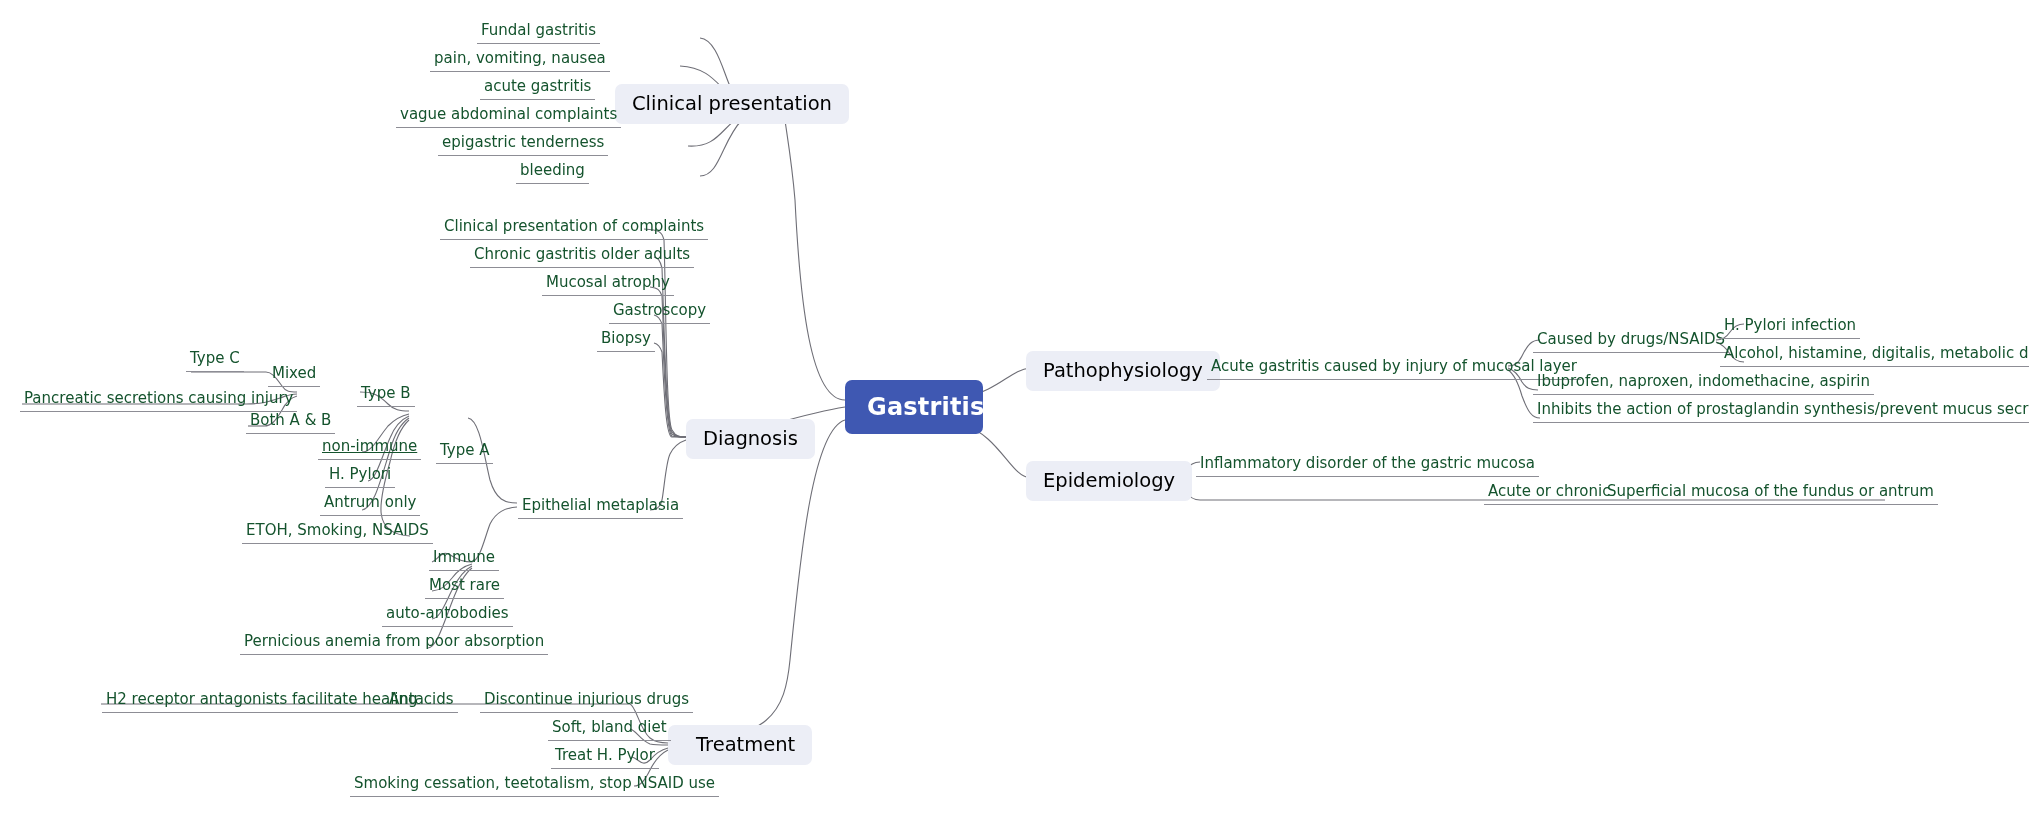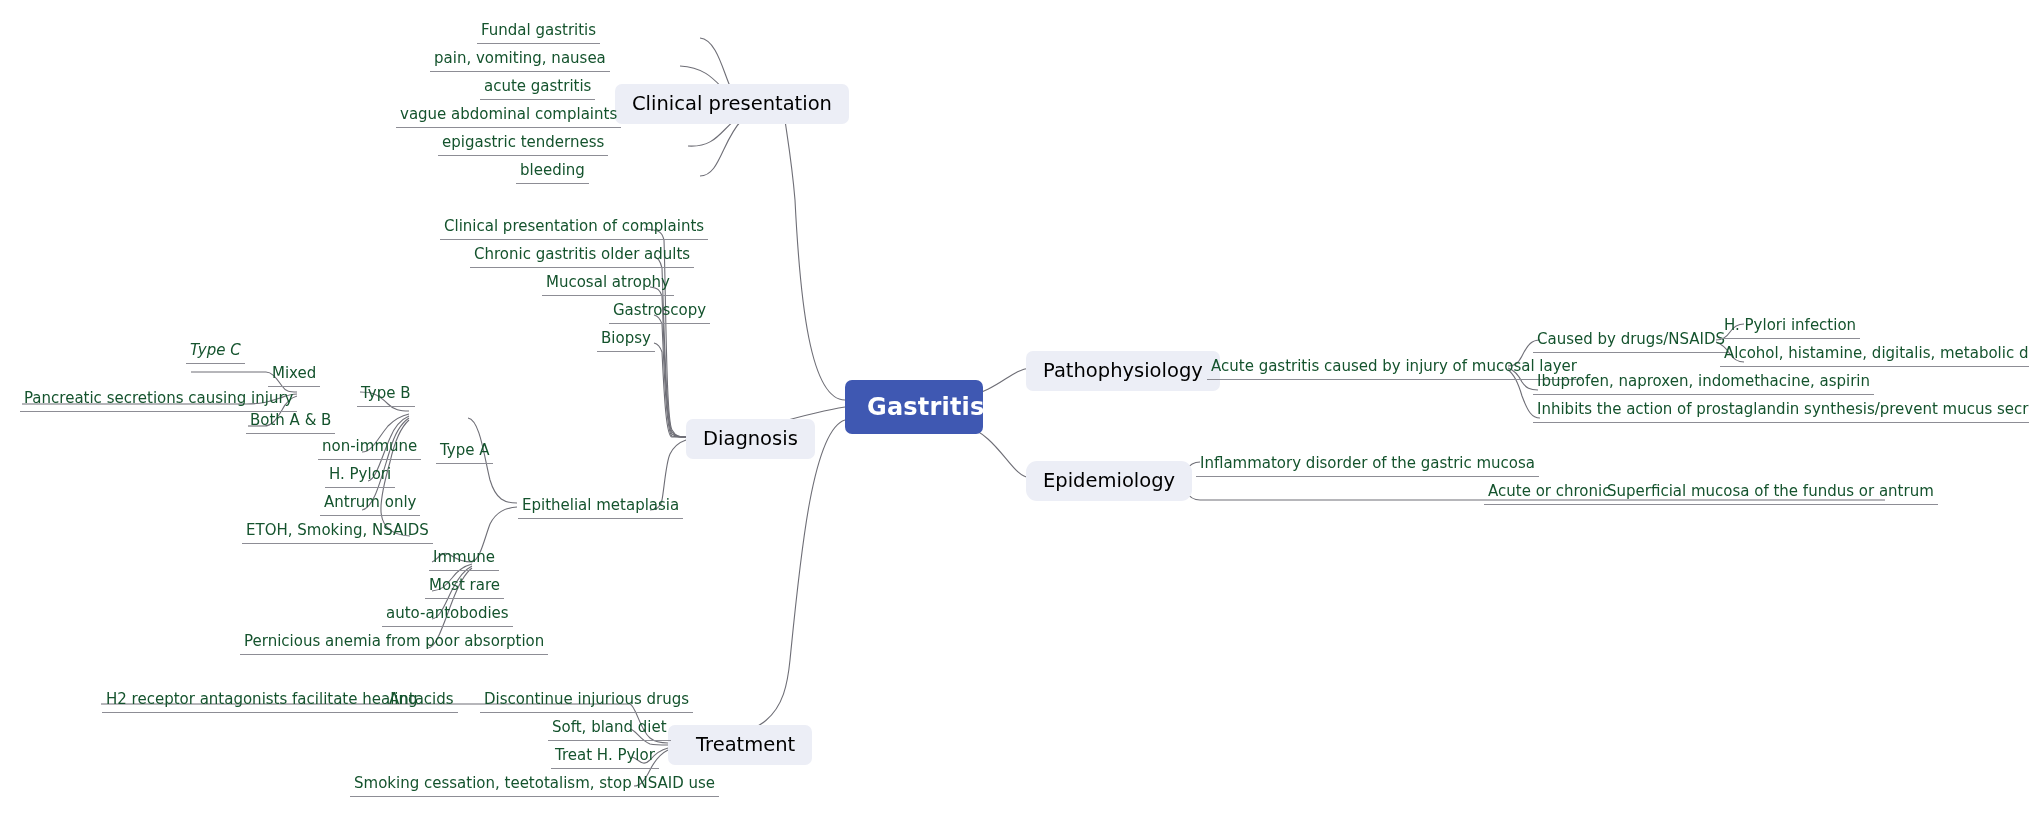--- a/index.html
+++ b/index.html
@@ -163,25 +163,25 @@
   <div class="node leaf" style="left:542px; top:274px;">Mucosal atrophy</div>
   <div class="node leaf" style="left:565px; top:302px;margin-left:44px;">Gastroscopy</div>
   <div class="node leaf" style="left:597px; top:330px;">Biopsy</div>
 
   <div class="node leaf" style="left:518px; top:497px;">Epithelial metaplasia</div>
 
   <div class="node leaf" style="left:357px; top:385px;">Type B</div>
 
   <div class="node leaf" style="left:268px; top:365px;">Mixed</div>
 
-  <div class="node leaf" style="left:186px; top:342px;font-style:italic;">Type C</div>
+  <div class="node leaf" style="left:186px; top:350px;">Type C</div>
   <div class="node leaf" style="left:20px; top:390px;">Pancreatic secretions causing injury</div>
   <div class="node leaf" style="left:246px; top:412px;">Both A &amp; B</div>
 
-  <div class="node leaf" style="left:318px; top:438px;">non-immune</div>
+  <div class="node leaf" style="left:318px; top:438px;text-decoration:underline;">non-immune</div>
   <div class="node leaf" style="left:325px; top:466px;">H. Pylori</div>
   <div class="node leaf" style="left:320px; top:494px;">Antrum only</div>
   <div class="node leaf" style="left:242px; top:522px;text-align:right;">ETOH, Smoking, NSAIDS</div>
 
   <div class="node leaf" style="left:436px; top:442px;">Type A</div>
 
   <div class="node leaf" style="left:429px; top:549px;">Immune</div>
   <div class="node leaf" style="left:425px; top:577px;">Most rare</div>
   <div class="node leaf" style="left:382px; top:605px;">auto-antobodies</div>
   <div class="node leaf" style="left:240px; top:633px;">Pernicious anemia from poor absorption</div>
@@ -200,20 +200,20 @@
 
   <div class="node leaf" style="left:1207px; top:358px;">Acute gastritis caused by injury of mucosal layer</div>
 
   <div class="node leaf" style="left:1533px; top:331px;">Caused by drugs/NSAIDS</div>
   <div class="node leaf" style="left:1533px; top:373px;">Ibuprofen, naproxen, indomethacine, aspirin</div>
   <div class="node leaf" style="left:1533px; top:401px;">Inhibits the action of prostaglandin synthesis/prevent mucus secretion</div>
 
   <div class="node leaf" style="left:1720px; top:317px;">H. Pylori infection</div>
   <div class="node leaf" style="left:1720px; top:345px;">Alcohol, histamine, digitalis, metabolic disorders</div>
 
-  <div class="node branch" style="left:1026px; top:461px;border-radius:11px;">Epidemiology</div>
+  <div class="node branch" style="left:1026px; top:461px;">Epidemiology</div>
 
   <div class="node leaf" style="left:1196px; top:455px;">Inflammatory disorder of the gastric mucosa</div>
 
   <div class="node leaf" style="left:1484px; top:483px;">Acute or chronic</div>
   <div class="node leaf" style="left:1603px; top:483px;">Superficial mucosa of the fundus or antrum</div>
 
 </div>
 
 </body></html>

